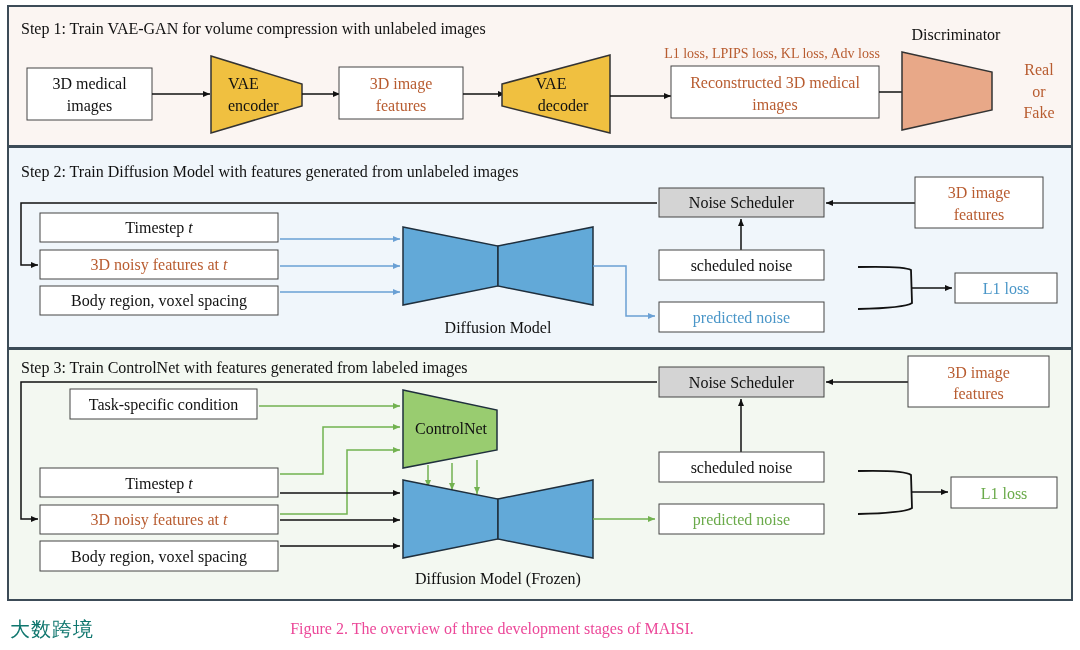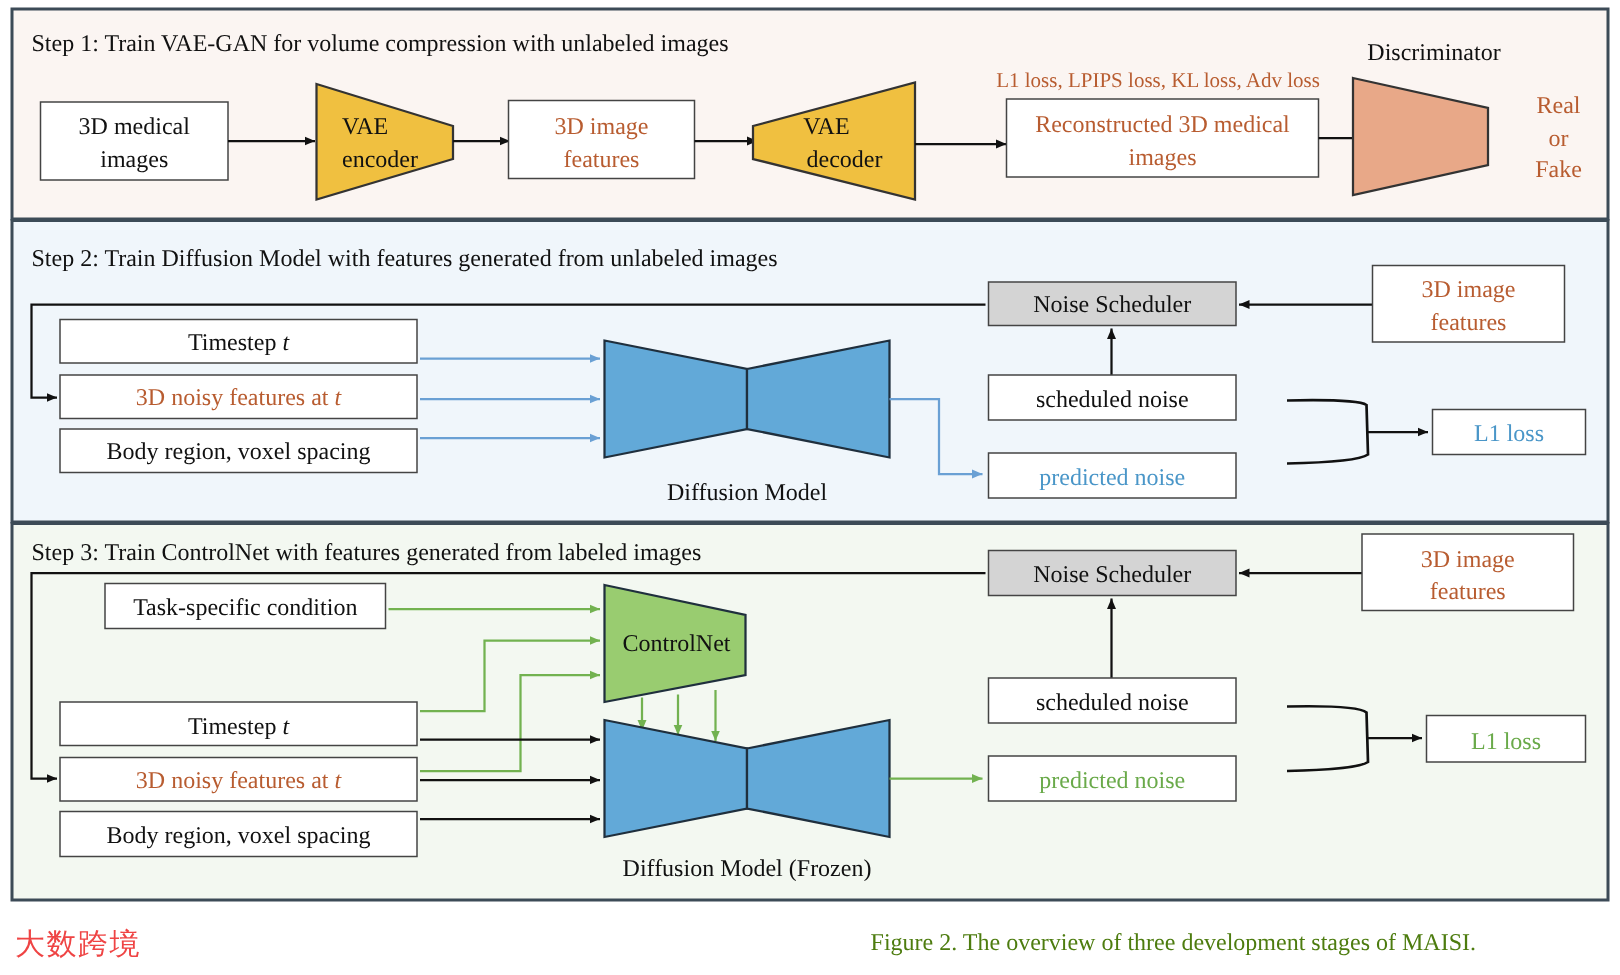--- a/index.html
+++ b/index.html
@@ -1,19 +1,19 @@
 <!DOCTYPE html>
 <html><head>
 <meta charset="utf-8">
 <style>
   html, body { margin:0; padding:0; background:#ffffff; }
   body { width:1080px; height:650px; position:relative; overflow:hidden; font-family:"Liberation Serif", serif; }
   svg text { font-family:"Liberation Serif", serif; }
-  .caption { position:absolute; left:0; width:984px; top:620px; text-align:right; font-size:16px; color:#4d7c0f; }
-  .watermark { position:absolute; left:10px; top:616px; font-family:"DejaVu Sans", sans-serif; font-size:20px; color:#ef4444; letter-spacing:1px; }
+  .caption { position:absolute; left:0; width:984px; top:620px; text-align:center; font-size:16px; color:#ec4899; }
+  .watermark { position:absolute; left:10px; top:616px; font-family:"DejaVu Sans", sans-serif; font-size:20px; color:#0f766e; letter-spacing:1px; }
 </style>
 </head>
 <body>
 
 <svg width="1080" height="612" viewBox="0 0 1080 612" style="position:absolute;left:0;top:0;">
   <defs>
     <marker id="ah-black" markerWidth="8" markerHeight="8" refX="7" refY="4" orient="auto" markerUnits="userSpaceOnUse">
       <path d="M0,1 L7,4 L0,7 Z" fill="#111"></path>
     </marker>
     <marker id="ah-blue" markerWidth="8" markerHeight="8" refX="7" refY="4" orient="auto" markerUnits="userSpaceOnUse">

